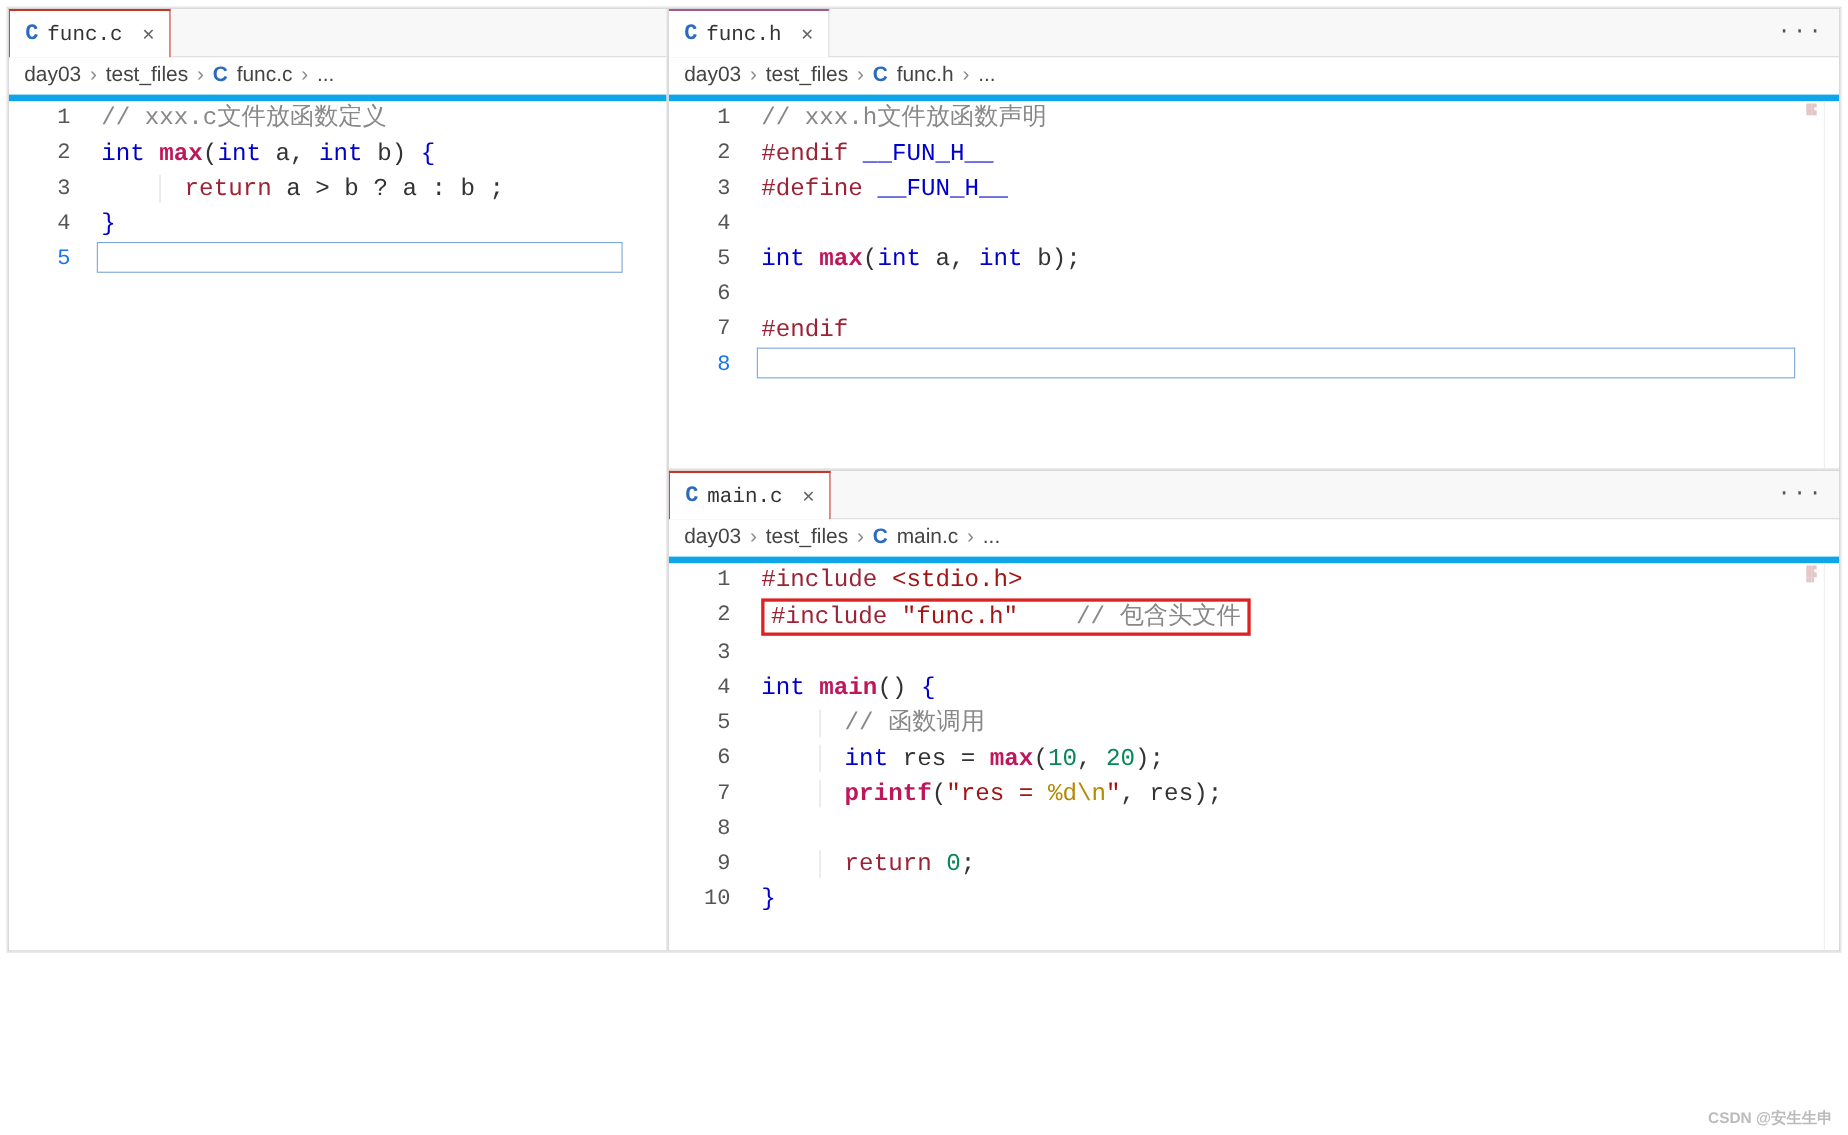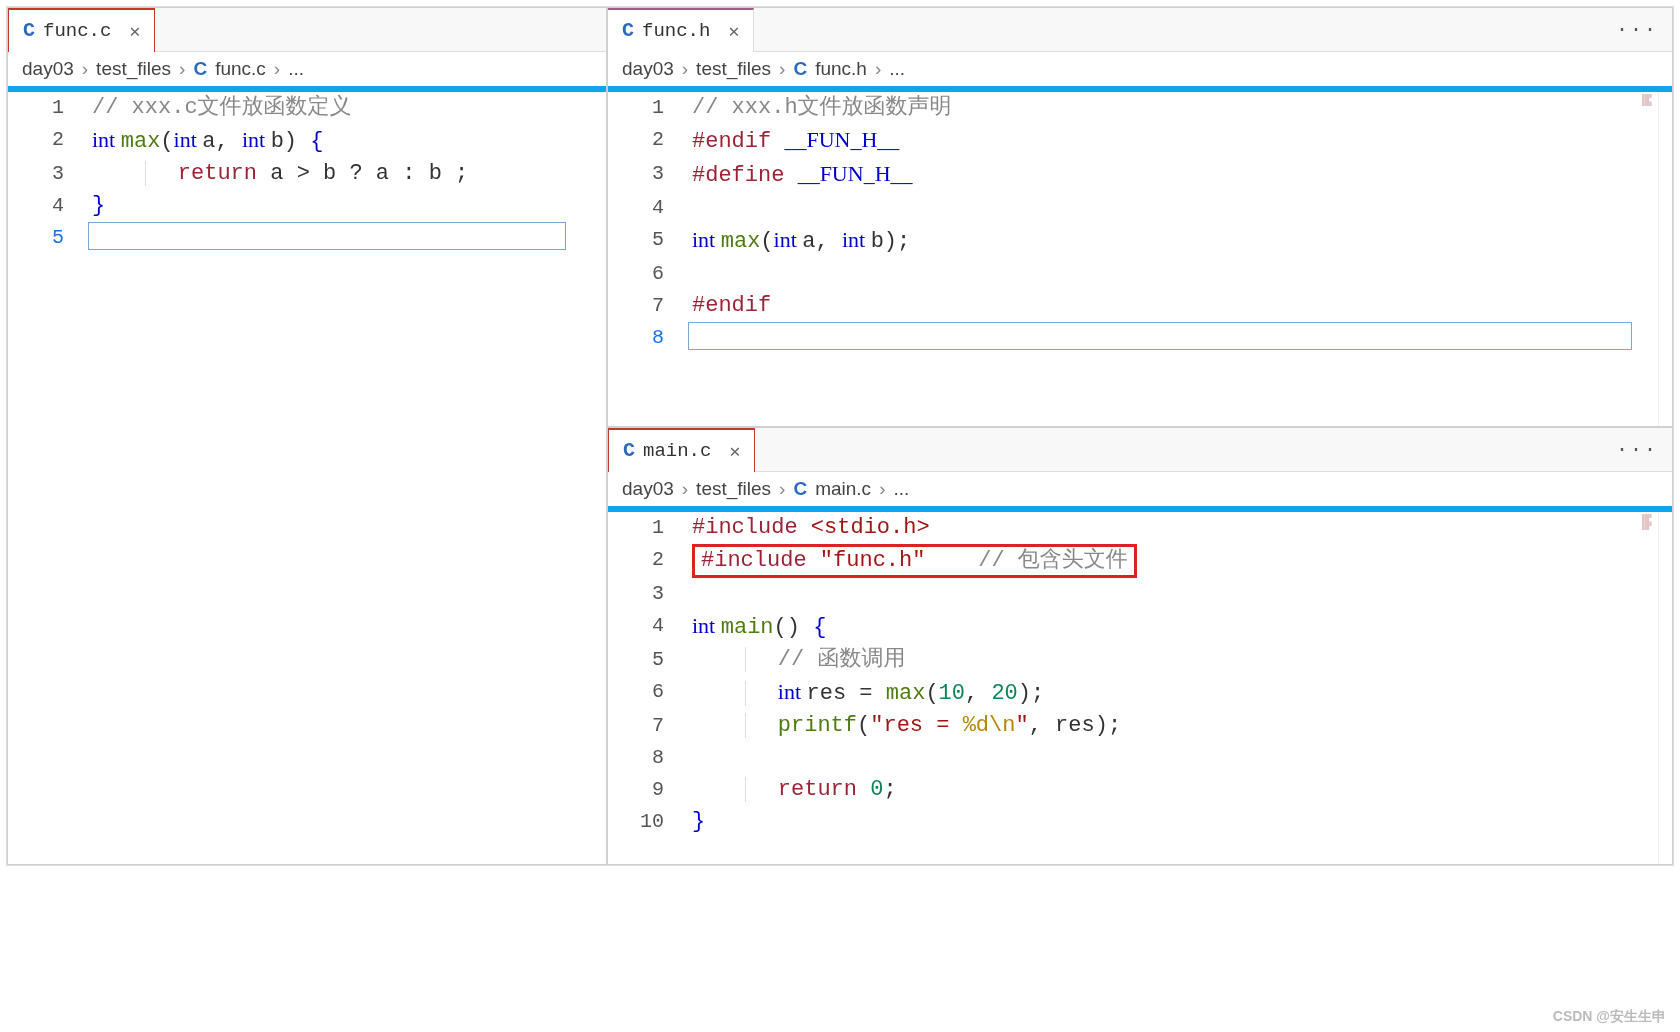--- a/index.html
+++ b/index.html
@@ -21,30 +21,30 @@
     .editor { flex: 1; overflow: auto; position: relative; }
     .gutter-line { display: flex; align-items: flex-start; line-height: 32px; }
     .ln { width: 80px; text-align: right; padding-right: 24px; color: #555; font-size: 20px; user-select: none; }
     .ln.cur { color: #1a73e8; }
     .code { white-space: pre; font-size: 22px; padding-left: 4px; flex:1; }
     .cursor-box { border: 1px solid #7aa7d6; height: 28px; flex:1; margin-right:40px; }
     .minimap { position: absolute; top: 2px; right: 2px; width: 28px; height: 20px; font-size: 4px; color: #d0a0a0; line-height: 4px; overflow: hidden; opacity:.6; }
     .scroll-edge { position:absolute; right:0; top:0; bottom:0; width:14px; border-left:1px solid #eee; }
     .tok-comment-gray { color: #888; }
     .tok-pp { color: #9b2335; }
-    .tok-kw { color: #0000cc; font-family: Liberation Serif, serif; }
-    .tok-fnname { color: #4d7c0f; }
+    .tok-kw { color: #0000cc; }
+    .tok-fnname { color: #be185d; font-weight: bold; }
     .tok-str { color: #a31515; }
     .tok-angle { color: #a31515; }
     .tok-num2 { color: #098658; }
     .tok-brace { color: #0000cc; }
     .tok-esc { color: #b58900; }
 
     .hl-red { border: 3px solid #d22; padding: 0 6px; display: inline-block; line-height: 28px; }
-    .indent-guide { border-left:1px solid #ddd; padding-left: 32px; }
+    .indent-guide { border-left:1px solid #ddd; padding-left: 22px; }
 
     .watermark { position: fixed; bottom: 6px; right: 14px; color: #bbb; font-size: 14px; font-family: Arial, sans-serif; font-weight: bold; }
   </style>
 </head>
 <body>
 
 <div class="grid">
 
   <div class="pane">
     <div class="tabbar">

